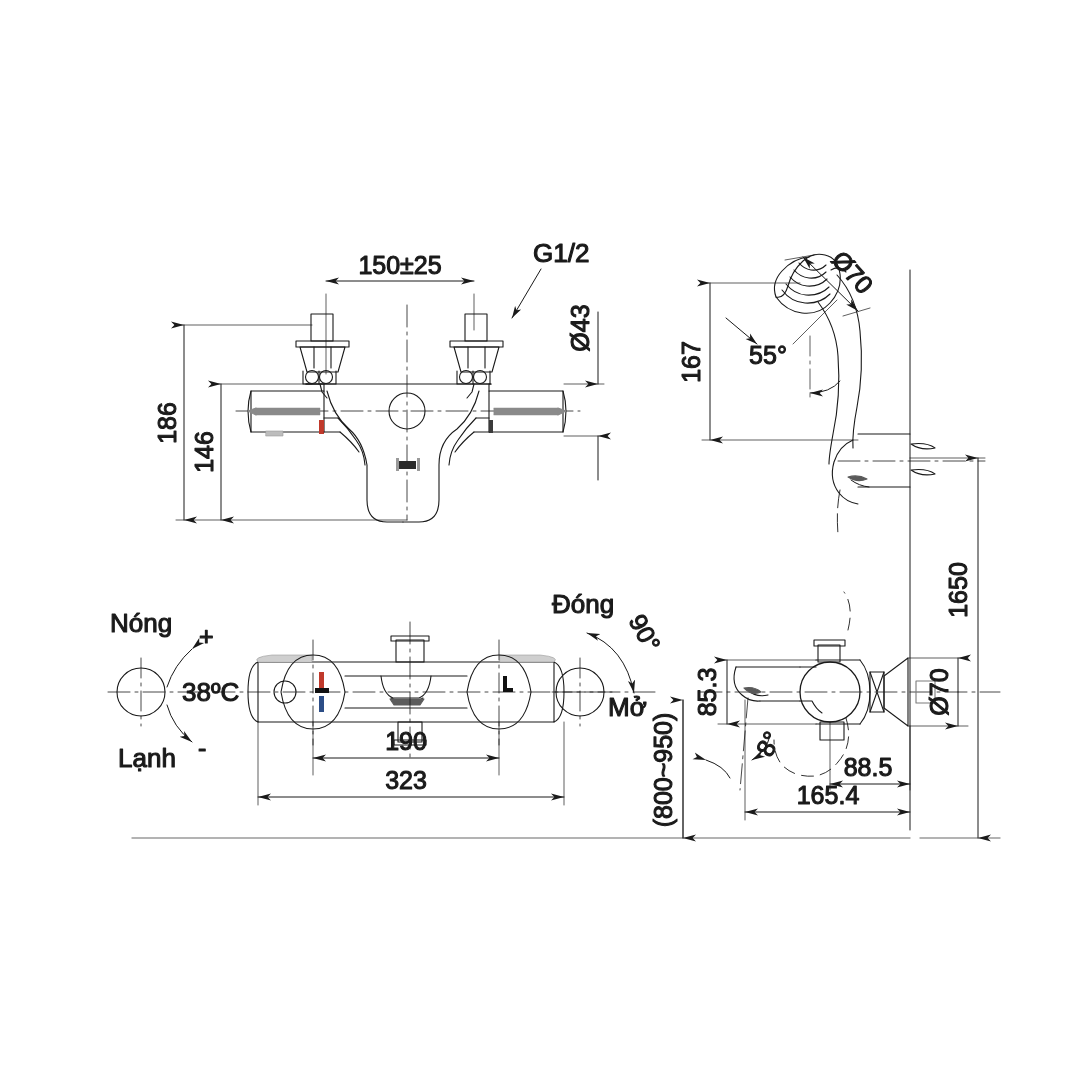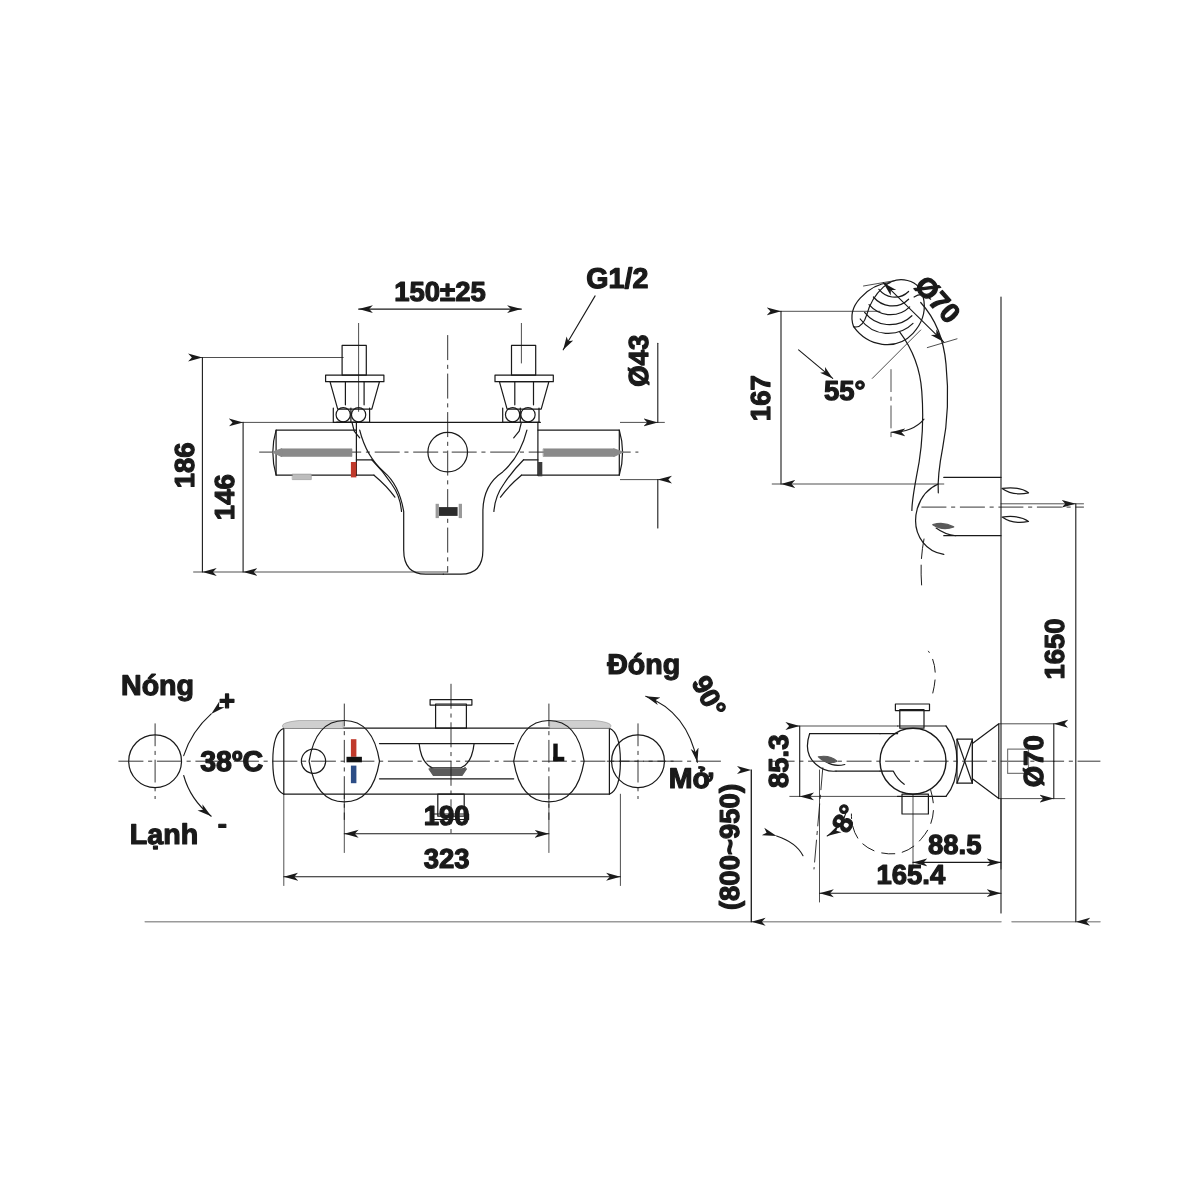--- a/index.html
+++ b/index.html
@@ -1,17 +1,17 @@
 <!DOCTYPE html>
 <html><head>
 <meta charset="utf-8">
 <style>
   html,body{margin:0;padding:0;background:#ffffff;}
   body{width:1090px;height:1090px;font-family:"Liberation Sans",sans-serif;color:#1a1a1a;}
-  #sheet{position:relative;width:1090px;height:1090px;overflow:hidden;background:#fff;font-weight:bold;}
+  #sheet{position:relative;width:1090px;height:1090px;overflow:hidden;background:#fff;}
   svg{display:block;}
   .dimtext{font-family:"Liberation Sans",sans-serif;font-size:25px;fill:#1a1a1a;}
   .labeltext{font-family:"Liberation Sans",sans-serif;font-size:26px;fill:#1a1a1a;}
 </style>
 </head>
 <body>
 
 <div id="sheet">
 <svg width="1090" height="1090" viewBox="0 0 1090 1090" xmlns="http://www.w3.org/2000/svg">
 

